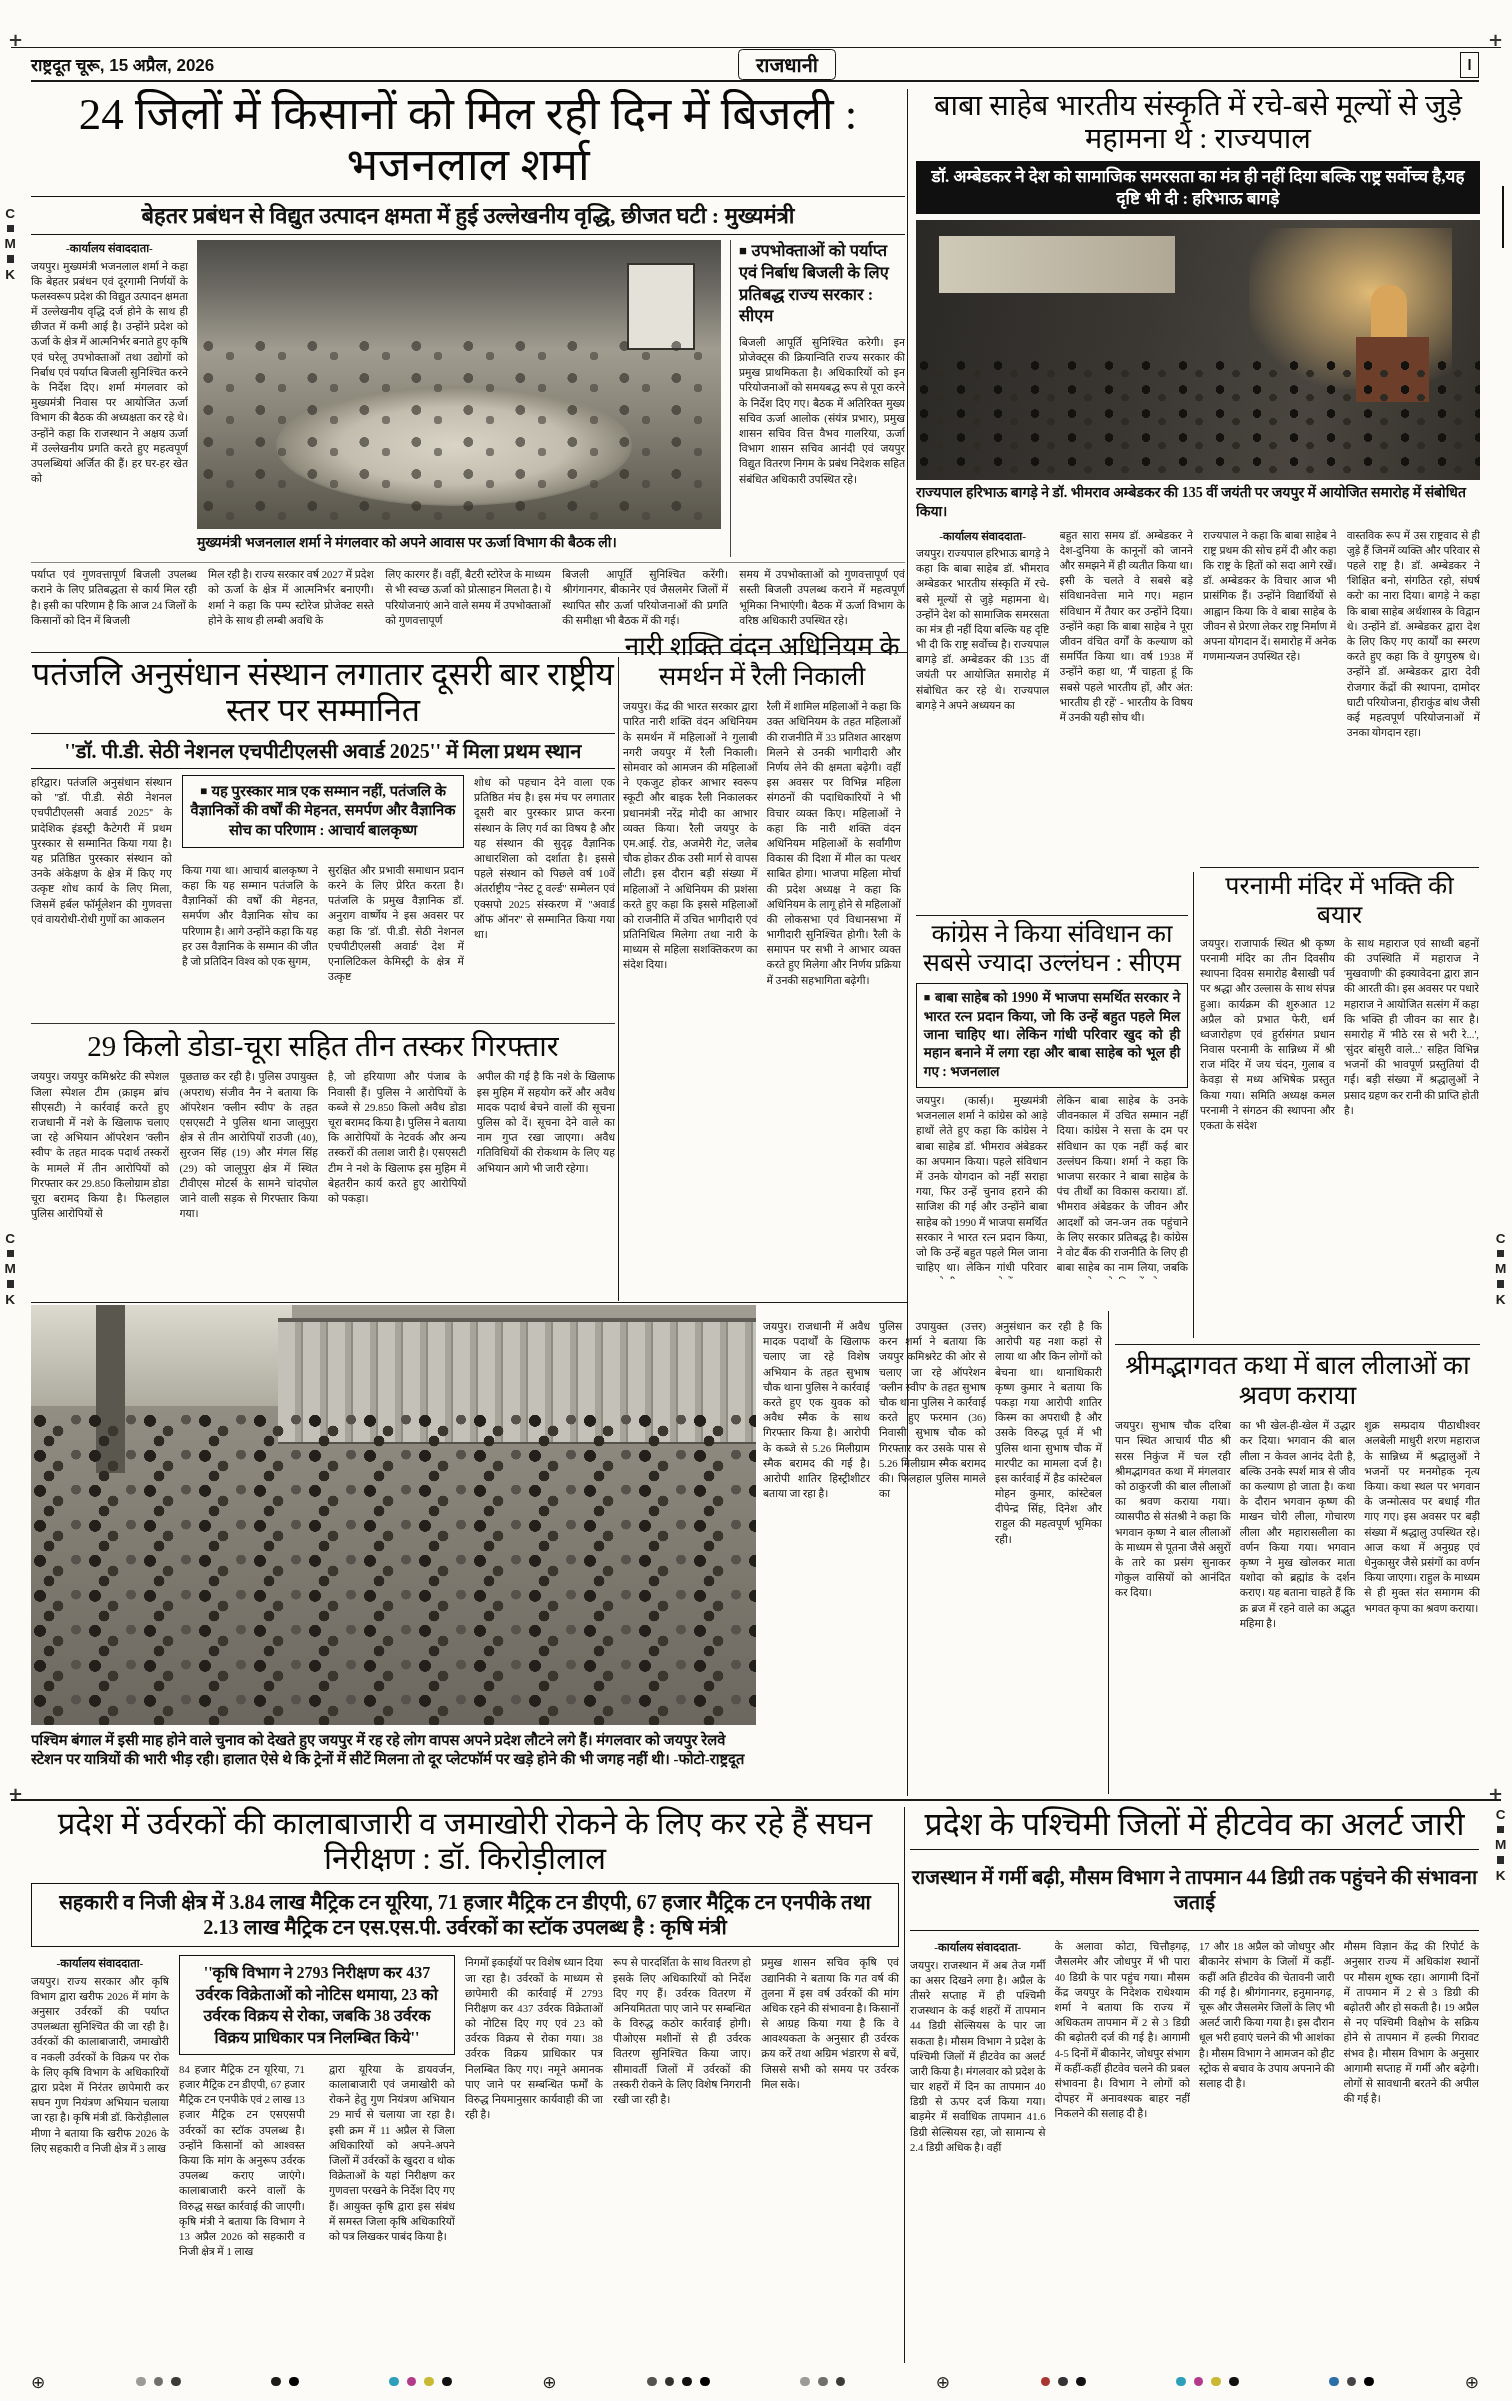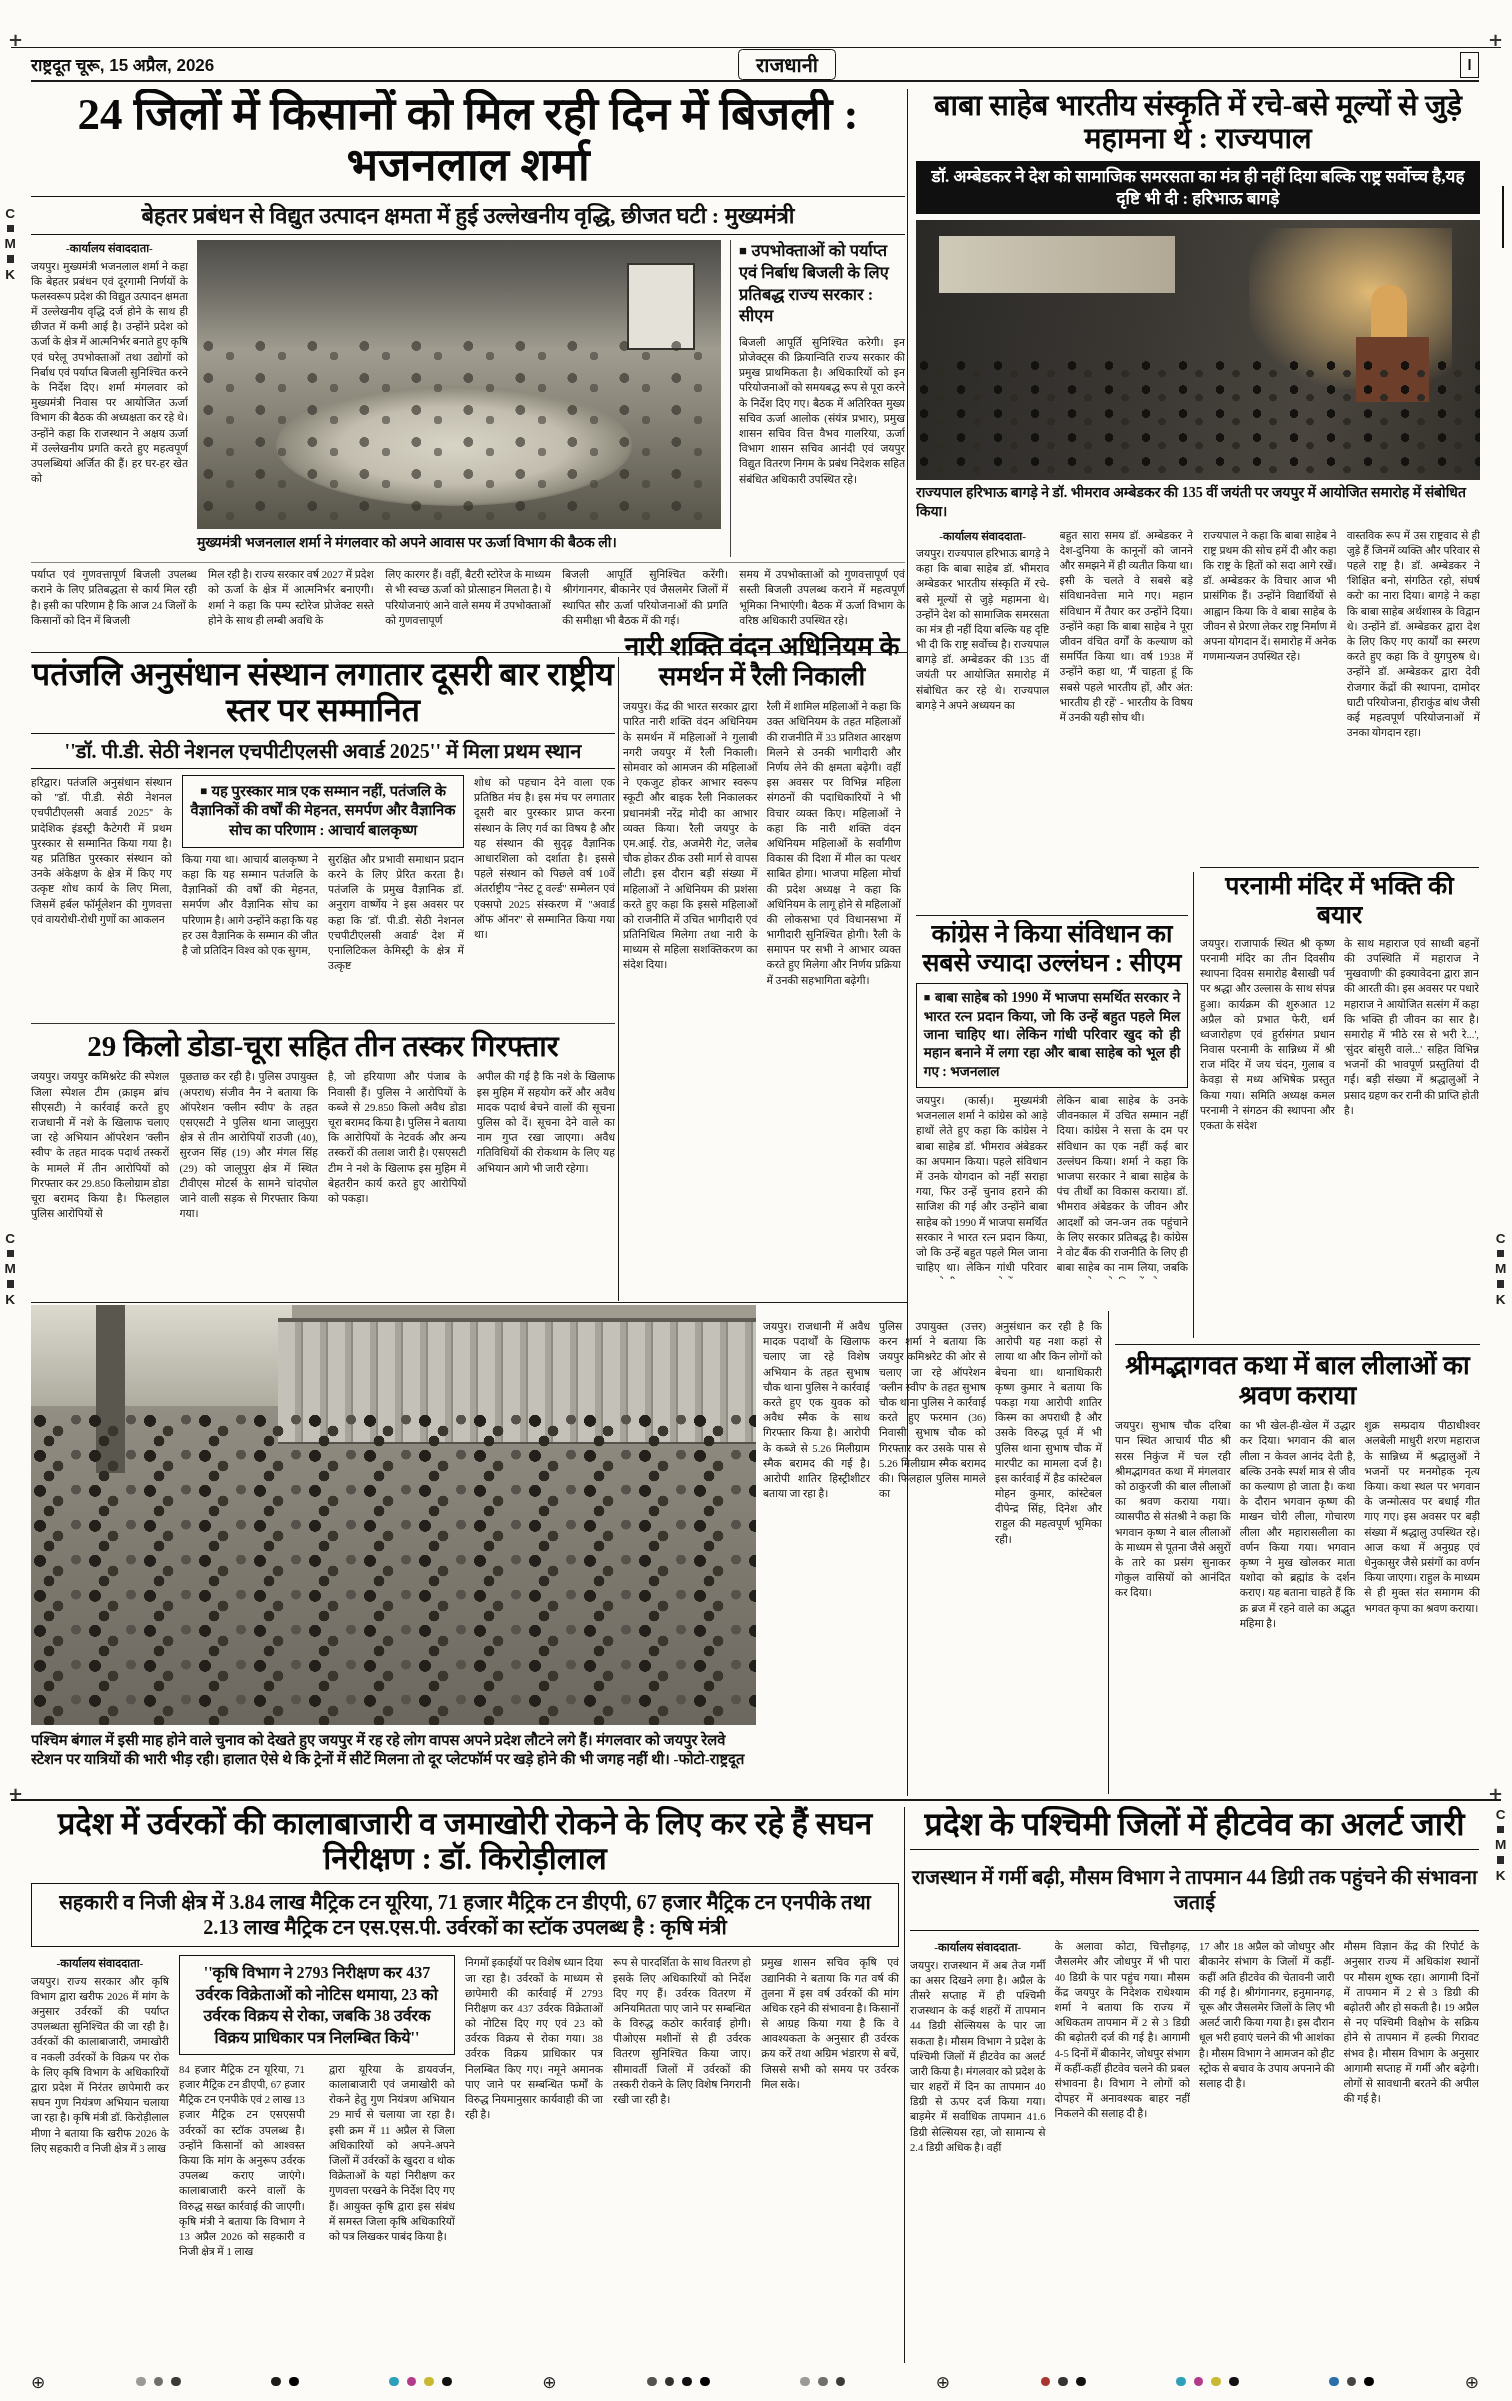--- a/index.html
+++ b/index.html
@@ -1,20 +1,20 @@
 <!DOCTYPE html>
 <html style="font-size:9px"><head>
 <meta charset="utf-8">
 <style>
   *{box-sizing:border-box;margin:0;padding:0;}
   html,body{background:#e9e8e4;}
   body{width:1512px;font-family:"Liberation Serif","DejaVu Serif",serif;color:#111;}
   .page{position:relative;width:1512px;height:2401px;background:#fcfbf7;overflow:hidden;}
   .art{position:absolute;overflow:hidden;}
-  .hl{font-weight:bold;text-align:center;line-height:1.14;color:#0a0a0a;}
+  .hl{font-weight:normal;text-align:center;line-height:1.14;color:#0a0a0a;}
   .sub{font-weight:bold;text-align:center;line-height:1.25;}
   .rev{background:#101010;color:#fff;}
   .cols{display:flex;gap:10.2px;}
   .tcol{flex:1;text-align:justify;font-size:10.7px;line-height:1.42;overflow:hidden;}
   .byline{display:block;text-align:center;font-weight:bold;font-size:11.3px;margin-bottom:2.3px;}
   .cap{font-weight:bold;font-size:14px;line-height:1.3;}
   .box{border:1.1px solid #111;padding:5.6px 6.8px;font-weight:bold;line-height:1.35;overflow:hidden;}
   .sq{display:inline-block;margin-right:4.5px;font-size:.8em;vertical-align:1.1px;}
   .vrule,.hrule{position:absolute;background:#1a1a1a;}
   .photo{position:relative;background:#777;overflow:hidden;}
@@ -155,21 +155,21 @@
 
   <section class="art" style="left:31px;top:656px;width:584px;height:361px">
     <h2 class="hl" style="font-size:32px">पतंजलि अनुसंधान संस्थान लगातार दूसरी बार राष्ट्रीय स्तर पर सम्मानित</h2>
     <div class="sub" style="font-size:20px;border-top:1.1px solid #111;border-bottom:1.1px solid #111;padding:4.5px 0;margin-top:4.5px">''डॉ. पी.डी. सेठी नेशनल एचपीटीएलसी अवार्ड 2025'' में मिला प्रथम स्थान</div>
     <div style="display:flex;gap:10.2px;margin-top:5.6px;height:230px">
       <div class="tcol">हरिद्वार। पतंजलि अनुसंधान संस्थान को ''डॉ. पी.डी. सेठी नेशनल एचपीटीएलसी अवार्ड 2025'' के प्रादेशिक इंडस्ट्री कैटेगरी में प्रथम पुरस्कार से सम्मानित किया गया है। यह प्रतिष्ठित पुरस्कार संस्थान को उनके अंकेक्षण के क्षेत्र में किए गए उत्कृष्ट शोध कार्य के लिए मिला, जिसमें हर्बल फॉर्मूलेशन की गुणवत्ता एवं वायरोधी-रोधी गुणों का आकलन</div>
       <div style="flex:2;display:flex;flex-direction:column">
         <div class="box" style="font-size:14.7px;text-align:center">
           <span class="sq">■</span><span>यह पुरस्कार मात्र एक सम्मान नहीं, पतंजलि के वैज्ञानिकों की वर्षों की मेहनत, समर्पण और वैज्ञानिक सोच का परिणाम : आचार्य बालकृष्ण</span>
         </div>
-        <div class="cols" style="gap:10.2px;flex:1;margin-top:4px;overflow:hidden">
+        <div class="cols" style="gap:10.2px;flex:1;margin-top:15px;overflow:hidden">
           <div class="tcol">किया गया था। आचार्य बालकृष्ण ने कहा कि यह सम्मान पतंजलि के वैज्ञानिकों की वर्षों की मेहनत, समर्पण और वैज्ञानिक सोच का परिणाम है। आगे उन्होंने कहा कि यह हर उस वैज्ञानिक के सम्मान की जीत है जो प्रतिदिन विश्व को एक सुगम,</div>
           <div class="tcol">सुरक्षित और प्रभावी समाधान प्रदान करने के लिए प्रेरित करता है। पतंजलि के प्रमुख वैज्ञानिक डॉ. अनुराग वार्ष्णेय ने इस अवसर पर कहा कि 'डॉ. पी.डी. सेठी नेशनल एचपीटीएलसी अवार्ड' देश में एनालिटिकल केमिस्ट्री के क्षेत्र में उत्कृष्ट</div>
         </div>
       </div>
       <div class="tcol">शोध को पहचान देने वाला एक प्रतिष्ठित मंच है। इस मंच पर लगातार दूसरी बार पुरस्कार प्राप्त करना संस्थान के लिए गर्व का विषय है और यह संस्थान की सुदृढ़ वैज्ञानिक आधारशिला को दर्शाता है। इससे पहले संस्थान को पिछले वर्ष 10वें अंतर्राष्ट्रीय ''नेस्ट टू वर्ल्ड'' सम्मेलन एवं एक्सपो 2025 संस्करण में ''अवार्ड ऑफ ऑनर'' से सम्मानित किया गया था।</div>
     </div>
   </section>
 
   <section class="art" style="left:623px;top:632px;width:278px;height:644px">
     <h2 class="hl" style="font-size:26px">नारी शक्ति वंदन अधिनियम के समर्थन में रैली निकाली</h2>

